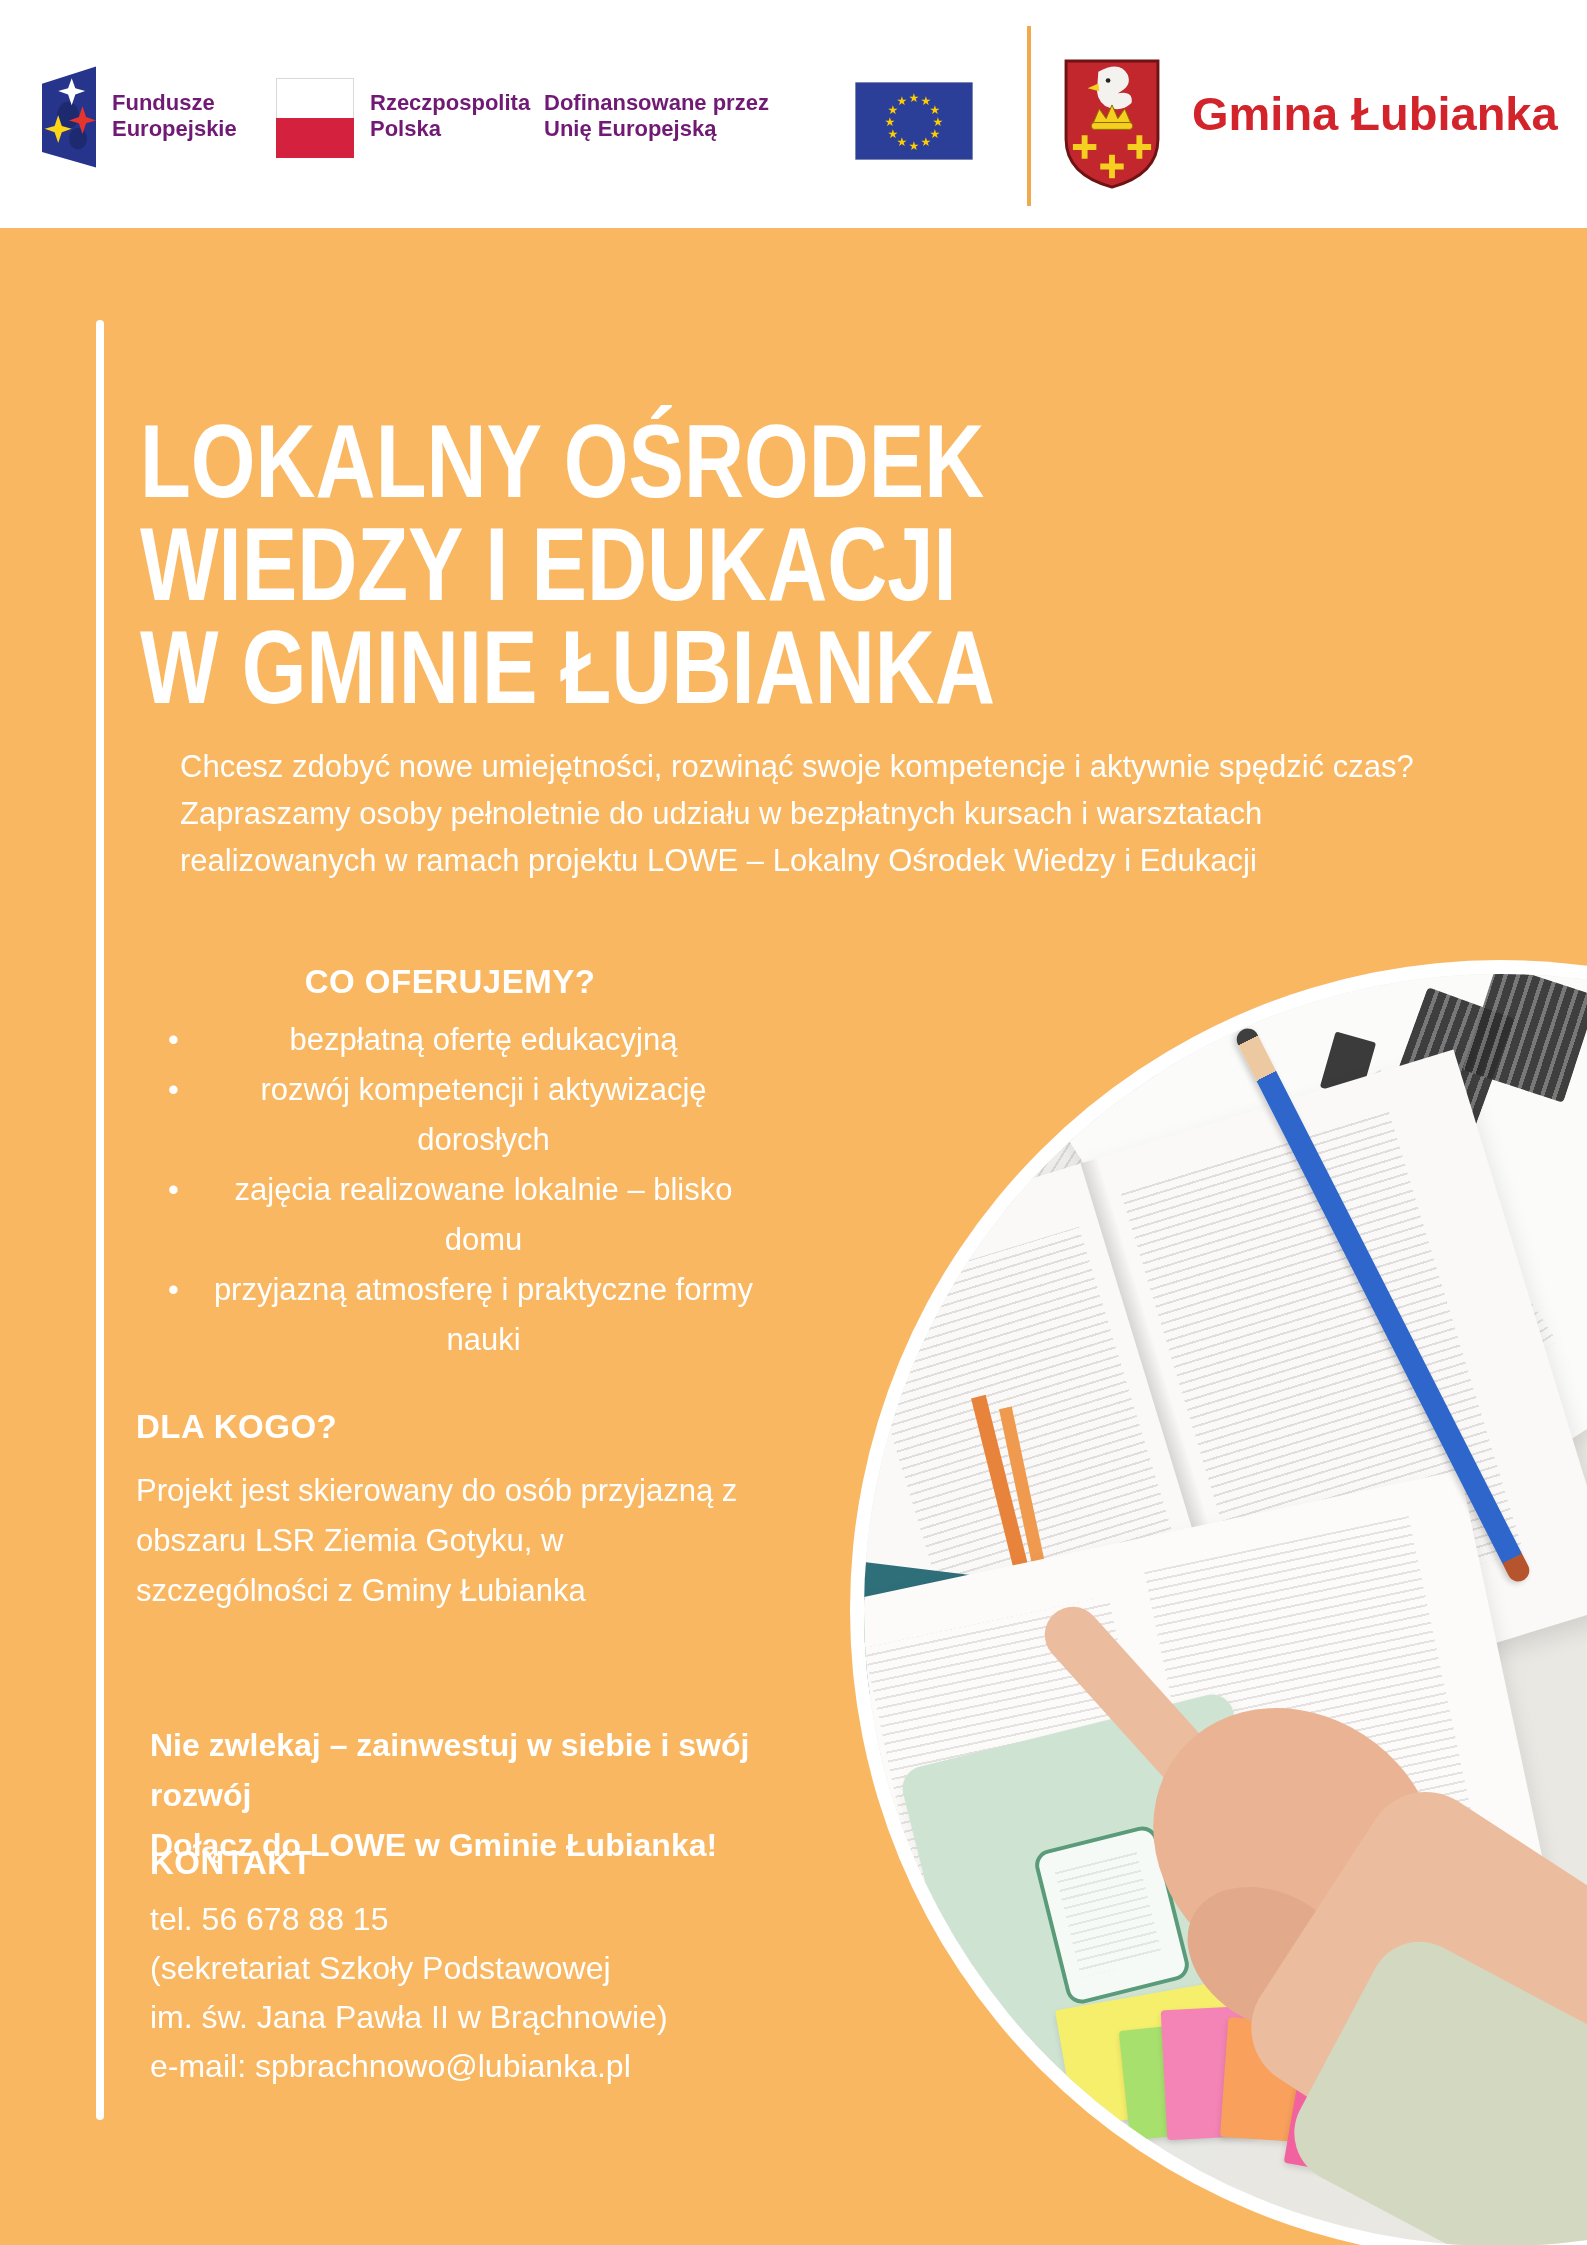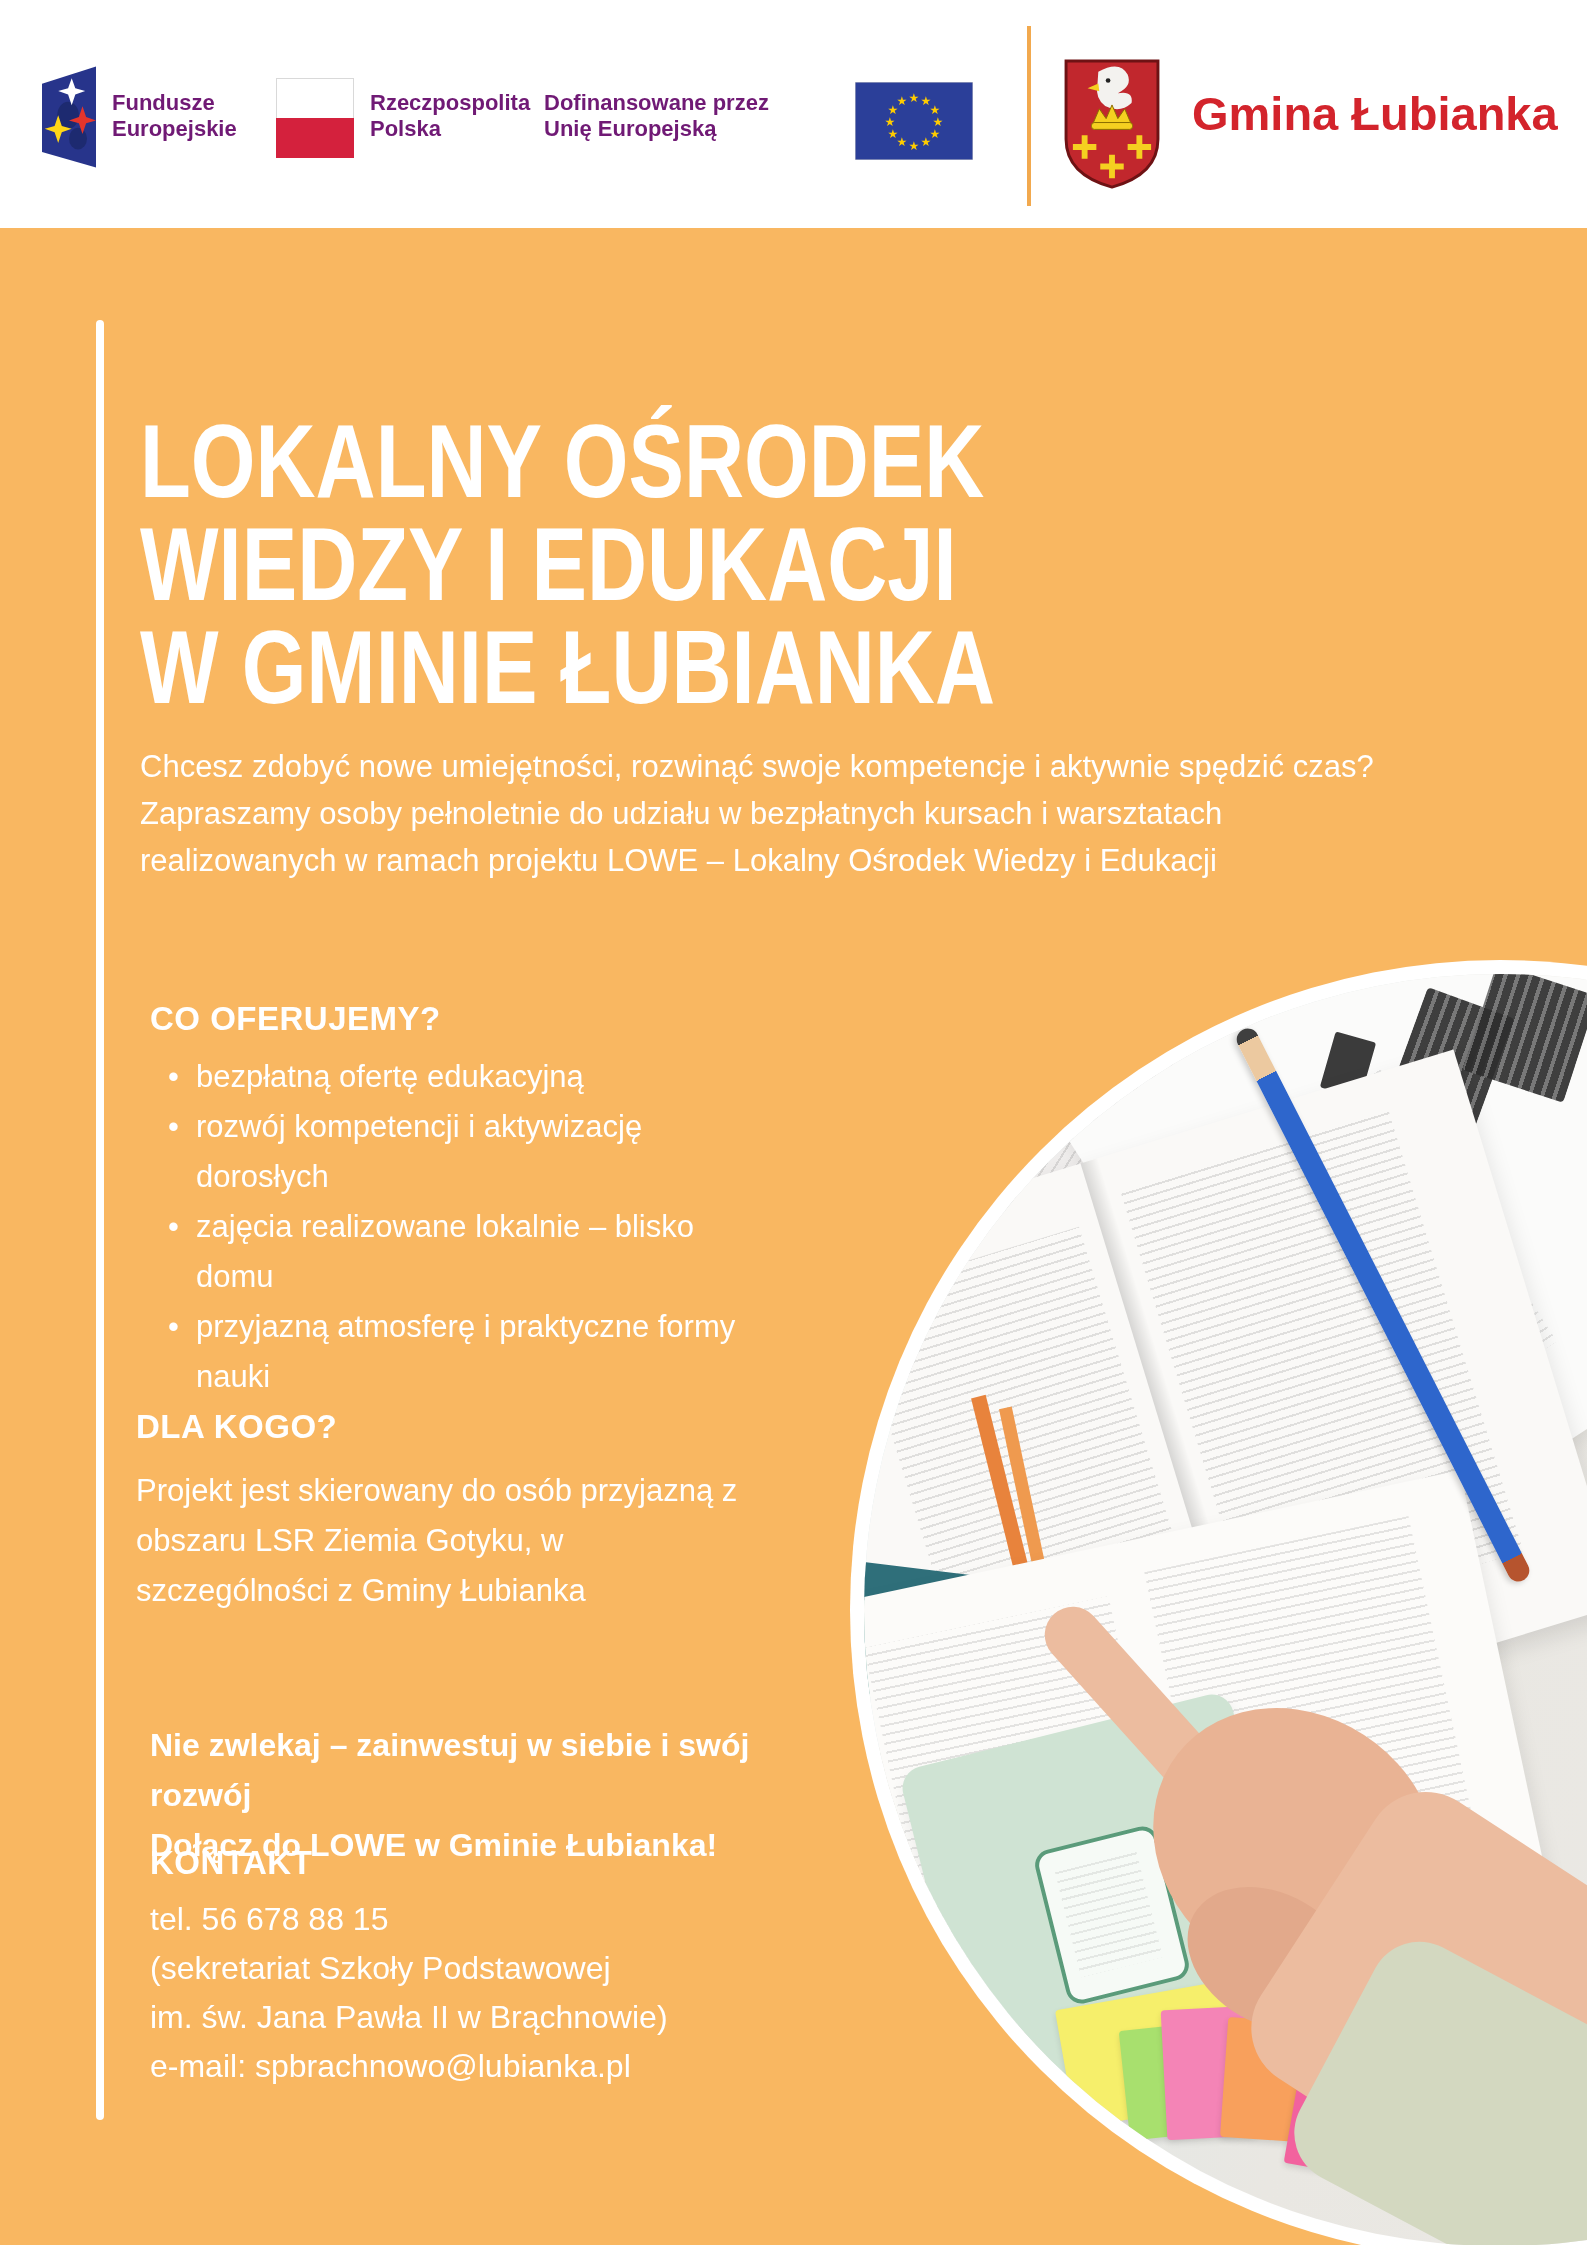--- a/index.html
+++ b/index.html
@@ -19,24 +19,24 @@
   .funding-text{left:544px;top:90px;width:310px;text-align:left;}
   .eu-flag{position:absolute;left:855px;top:82px;}
   .topbar-divider{position:absolute;left:1027px;top:26px;width:4px;height:180px;background:#F2A94E;}
   .crest{position:absolute;left:1063px;top:58px;}
   .gmina-name{position:absolute;left:1192px;top:86px;font-size:47px;font-weight:700;color:#D3242C;letter-spacing:0px;}
   
   .accent-bar{position:absolute;left:96px;top:320px;width:8px;height:1800px;background:#ffffff;border-radius:4px;z-index:5;}
   .title{position:absolute;left:140px;top:340px;color:#ffffff;font-weight:700;font-size:104px;line-height:103px;transform:scaleX(.8);transform-origin:left top;white-space:nowrap;z-index:5;}
   .title span{display:block;}
   .intro{position:absolute;left:140px;top:712px;width:1430px;color:#ffffff;font-size:31px;line-height:47px;z-index:5;}
-  .intro span{display:block;}
+  .intro span{display:block;margin-left:40px;}
   .section{position:absolute;color:#ffffff;z-index:5;}
   .section h2{margin:0 0 14px 0;font-size:33px;font-weight:700;letter-spacing:.5px;}
-  .offer{left:150px;top:1000px;width:600px;}
+  .offer{left:150px;top:963px;width:600px;text-align:center;}
   .offer ul{margin:0;padding:0;list-style:none;font-size:31px;line-height:50px;}
   .offer li{padding-left:46px;position:relative;width:575px;}
   .offer li:before{content:"•";position:absolute;left:18px;top:0;}
   .audience{left:136px;top:1402px;width:620px;font-size:31px;line-height:50px;}
   .audience div{display:block;}
   .cta{position:absolute;left:150px;top:1688px;width:640px;color:#fff;font-weight:700;font-size:32px;line-height:50px;z-index:5;}
   .contact{left:150px;top:1838px;width:600px;font-size:32px;line-height:49px;}
   .contact h2{margin-bottom:8px;}
   
   .photo-outer{position:absolute;left:850px;top:960px;width:1300px;height:1300px;border-radius:50%;background:#ffffff;z-index:2;}

